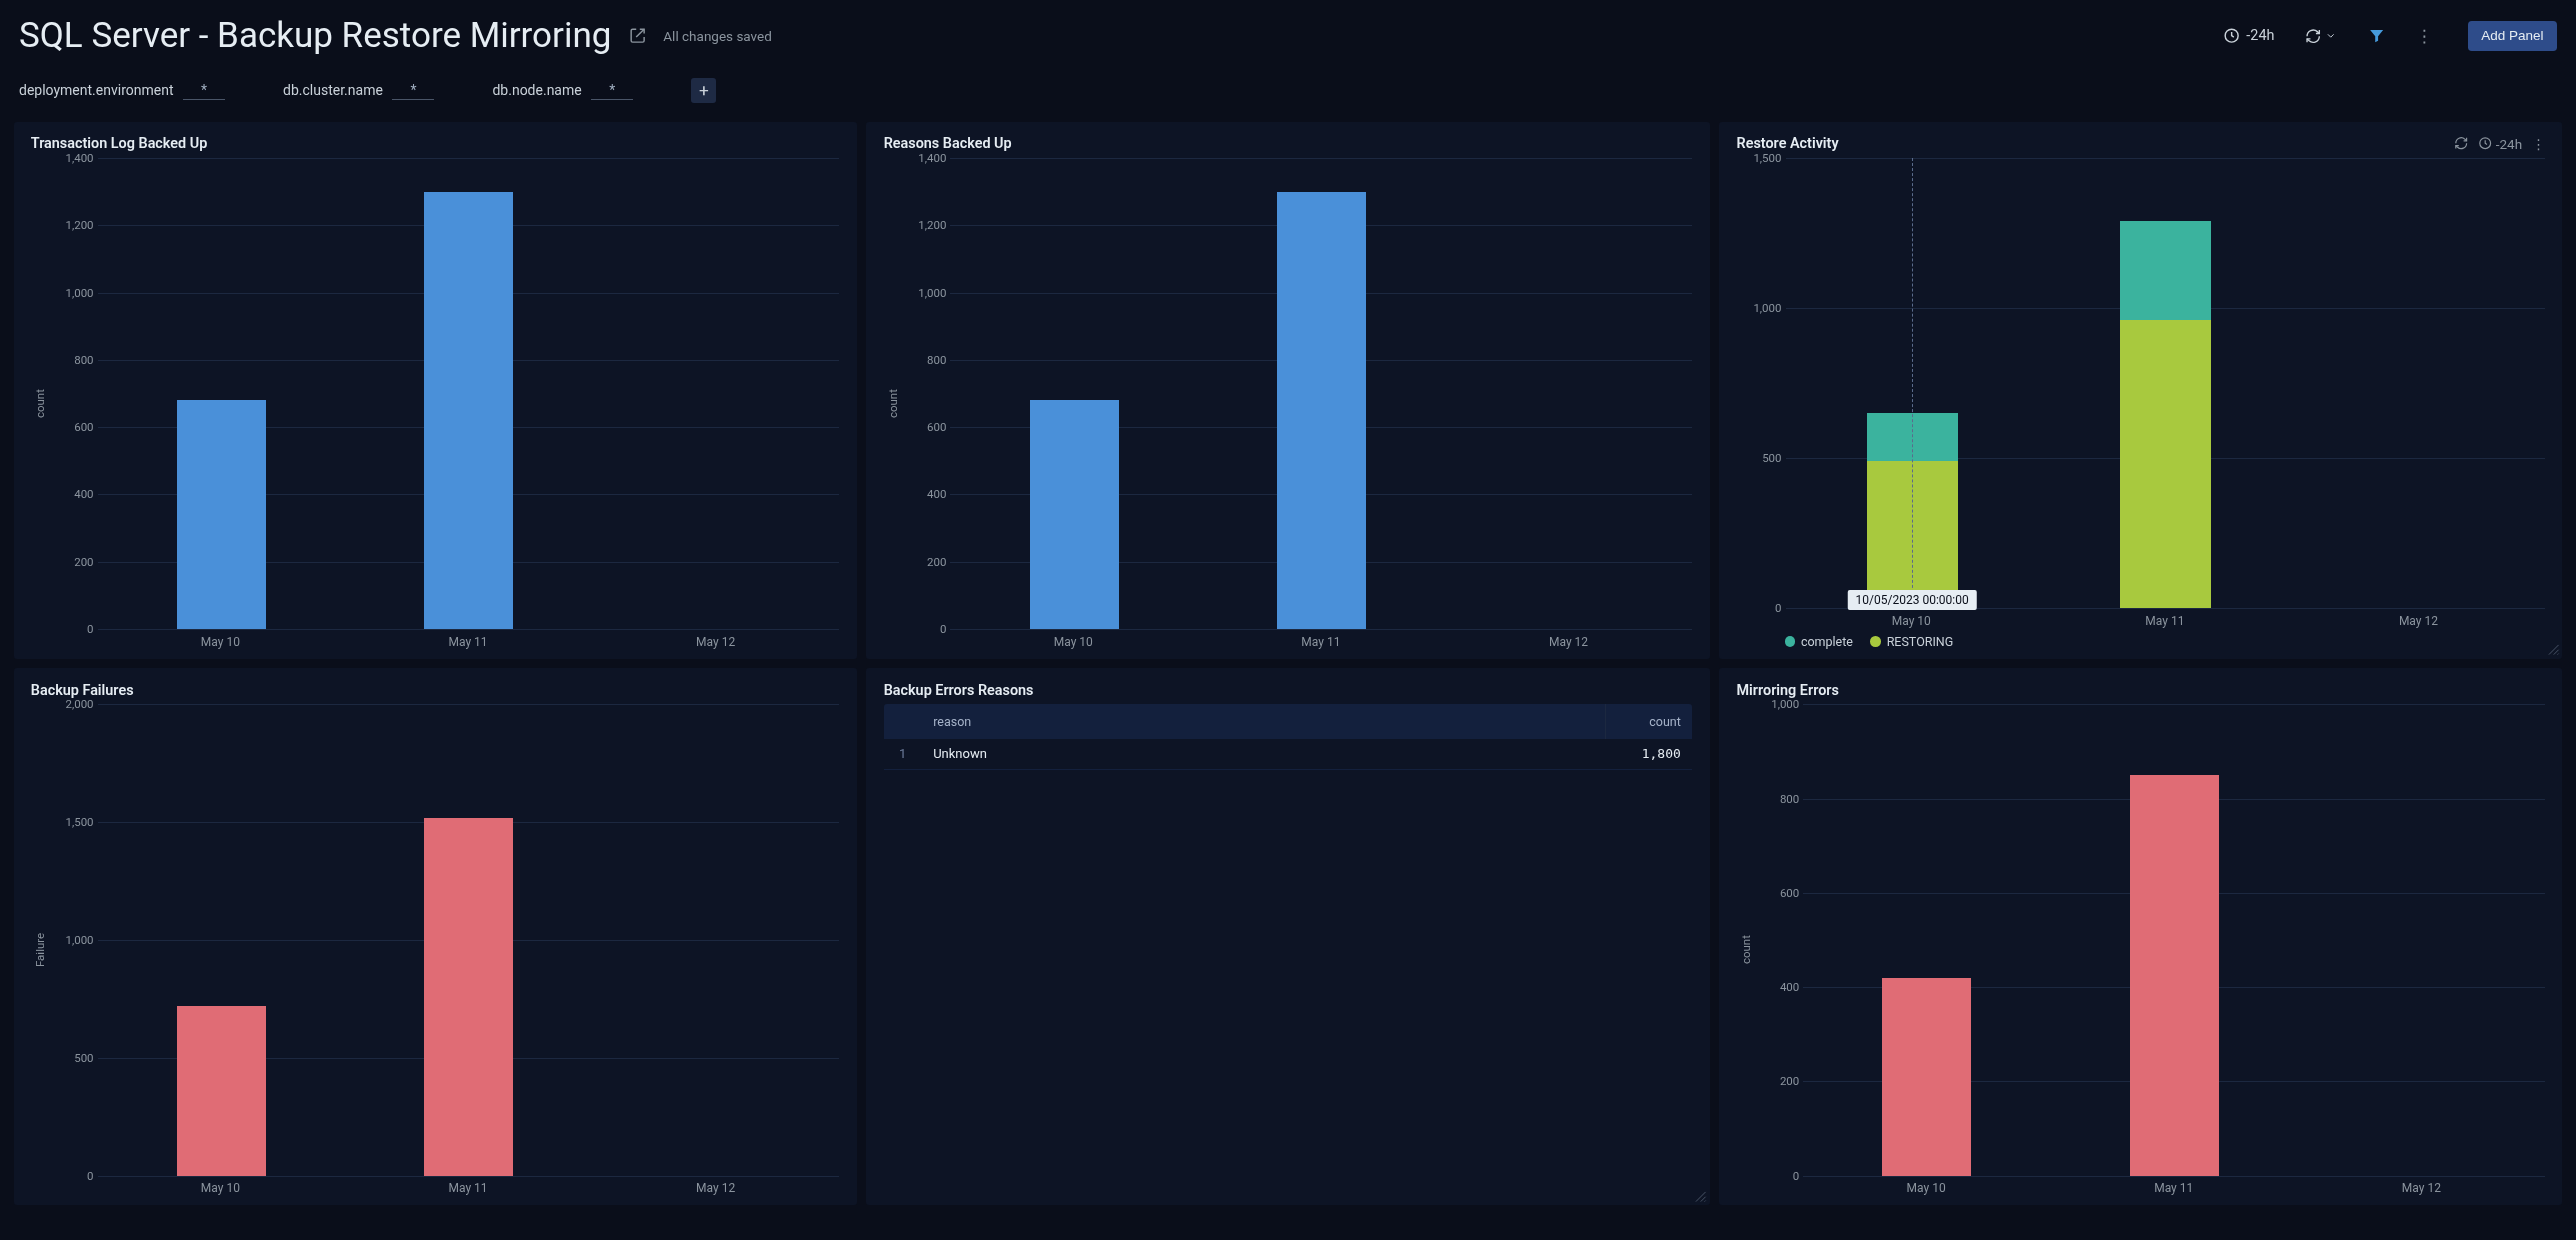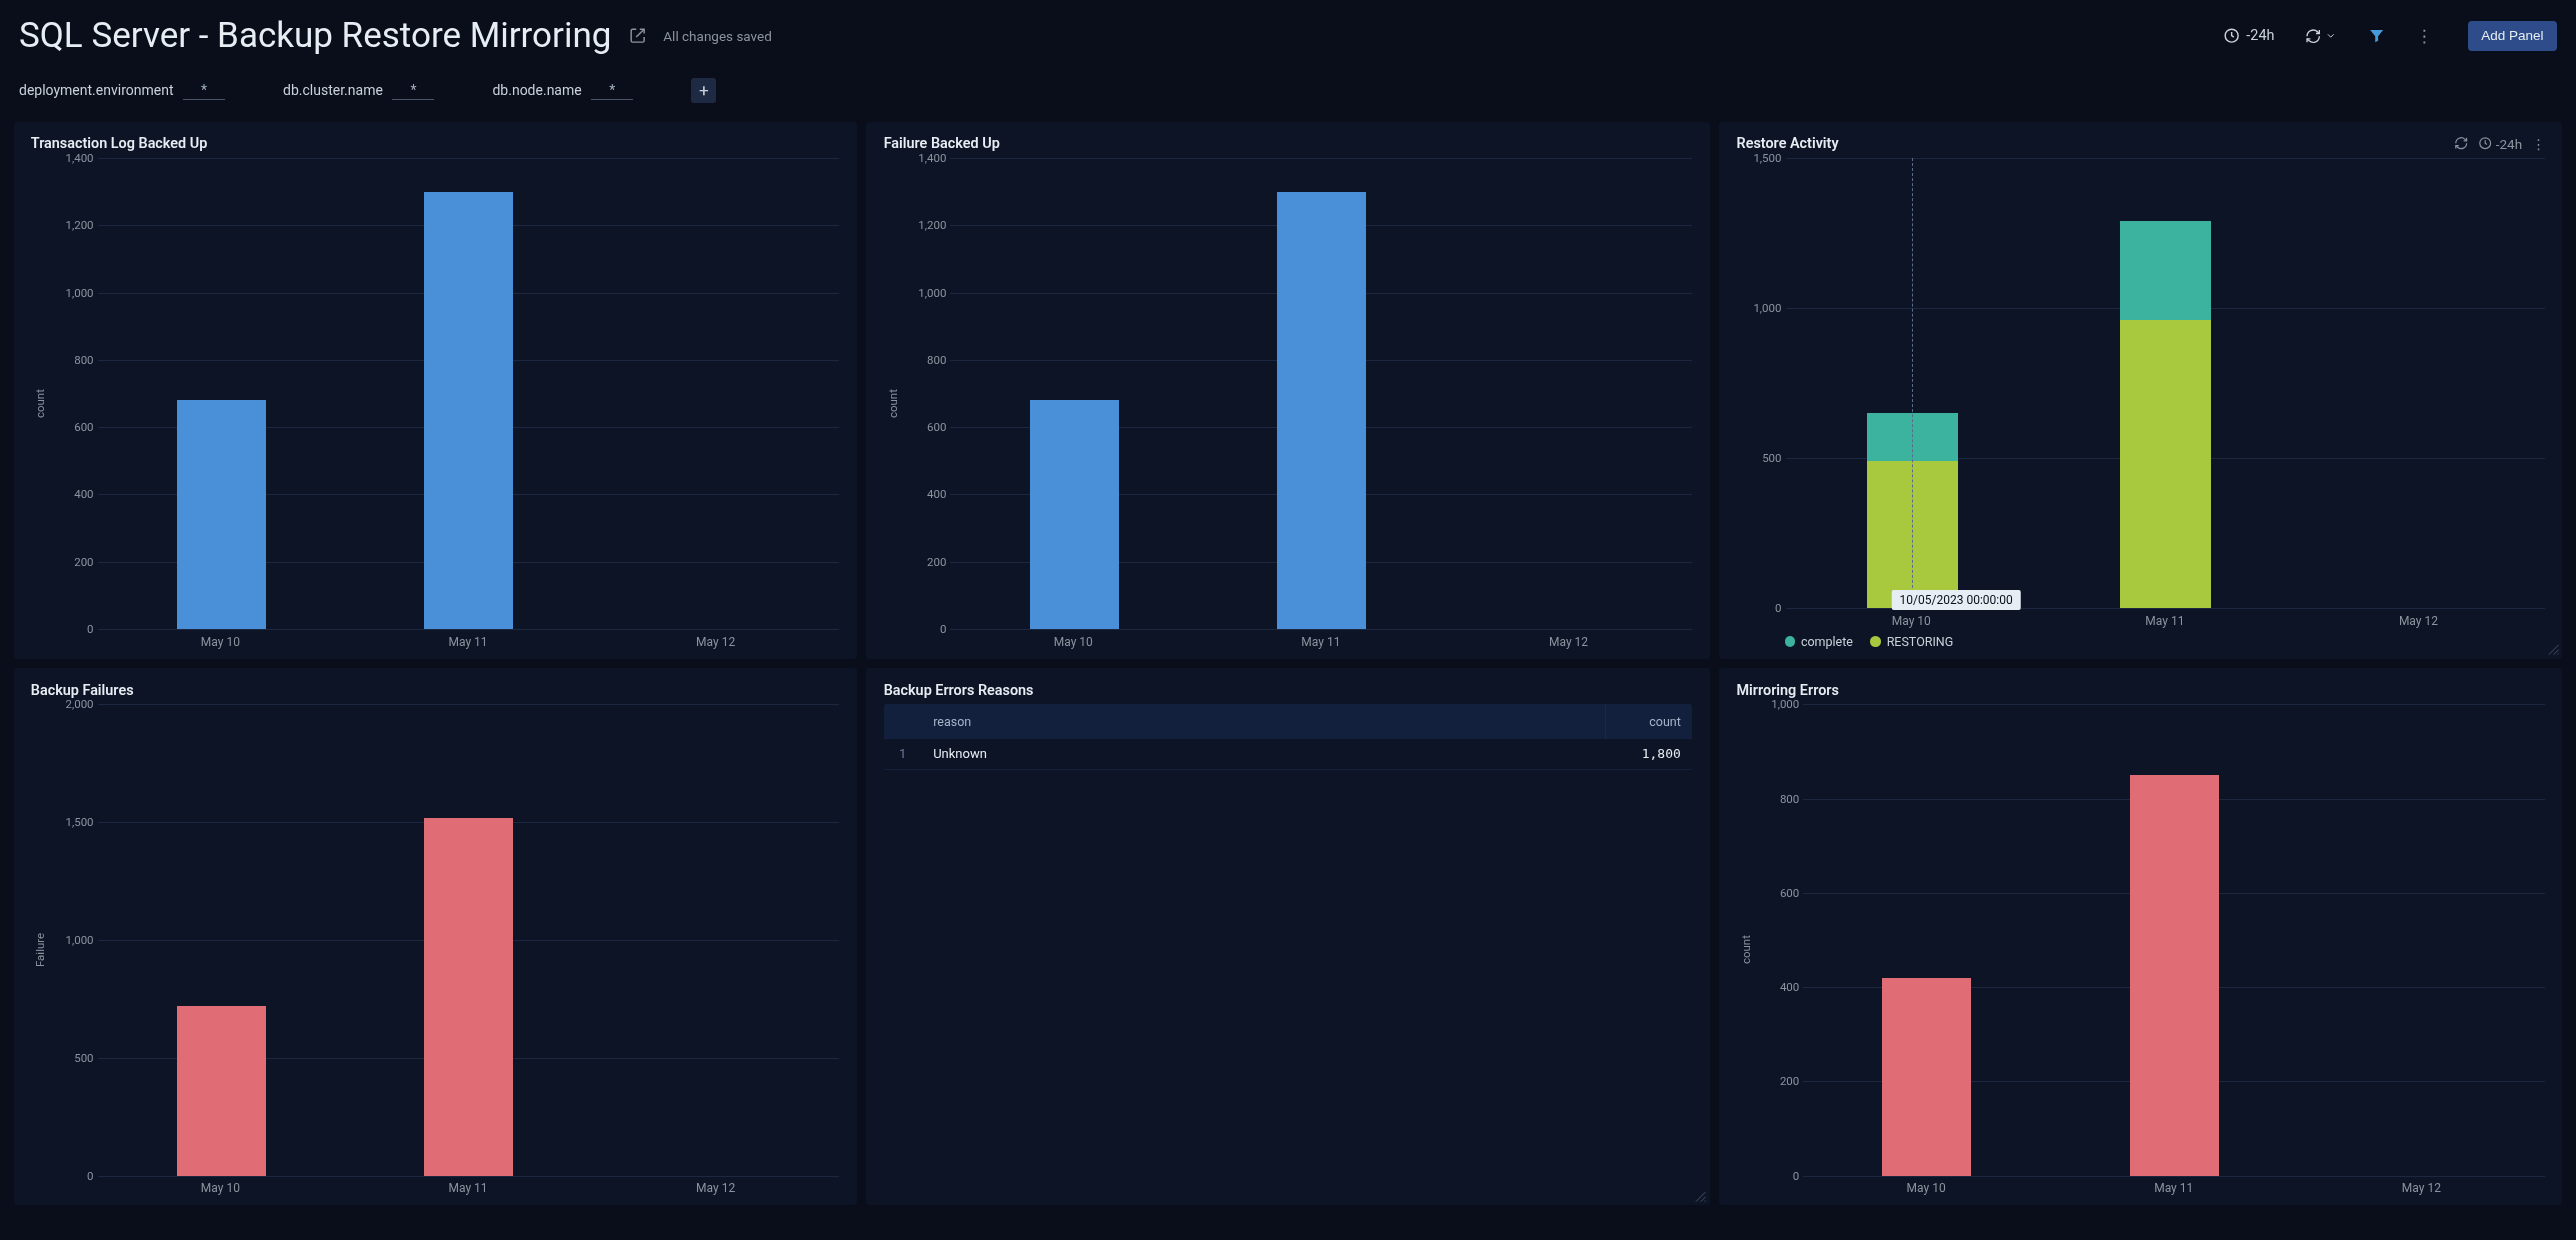--- a/index.html
+++ b/index.html
@@ -288,21 +288,21 @@
             <div class="x-tick">May 10</div>
             <div class="x-tick">May 11</div>
             <div class="x-tick">May 12</div>
           </div>
       </div>
     </div>
   </div>
 
   <div class="panel">
     <div class="panel-header">
-      <div class="panel-title">Failure Backed Up</div>
+      <div class="panel-title">Reasons Backed Up</div>
     </div>
     <div class="chart-area">
       <div class="y-axis-label">count</div>
       <div class="plot">
         <div class="plot-grid">
             <div class="gridline" style="top: 100%;"></div>
             <div class="y-tick" style="top: 100%;">0</div>
             <div class="gridline" style="top: 85.7143%;"></div>
             <div class="y-tick" style="top: 85.7143%;">200</div>
             <div class="gridline" style="top: 71.4286%;"></div>
@@ -387,21 +387,21 @@
                 <div class="bar" style="height: 100%;">
                   <div class="seg" style="height: 64%; background: rgb(168, 201, 62);"></div>
                   <div class="seg" style="height: 22%; background: rgb(59, 179, 158);"></div>
                 </div>
               </div>
               <div class="bar-slot">
                 <div class="bar" style="height: 100%;"></div>
               </div>
             </div>
             <div class="hover-line" style="left: calc(16.6667% + 40px);"></div>
-            <div class="hover-tip" style="left: calc(16.6667% + 40px); bottom: -1.9px; margin-left: 44px;">10/05/2023 00:00:00</div>
+            <div class="hover-tip" style="left: calc(16.6667% + 40px); bottom: -1.9px;">10/05/2023 00:00:00</div>
           </div>
         <div class="x-axis">
             <div class="x-tick">May 10</div>
             <div class="x-tick">May 11</div>
             <div class="x-tick">May 12</div>
           </div>
       </div>
     </div>
     <div class="legend">
       <div class="legend-item">

